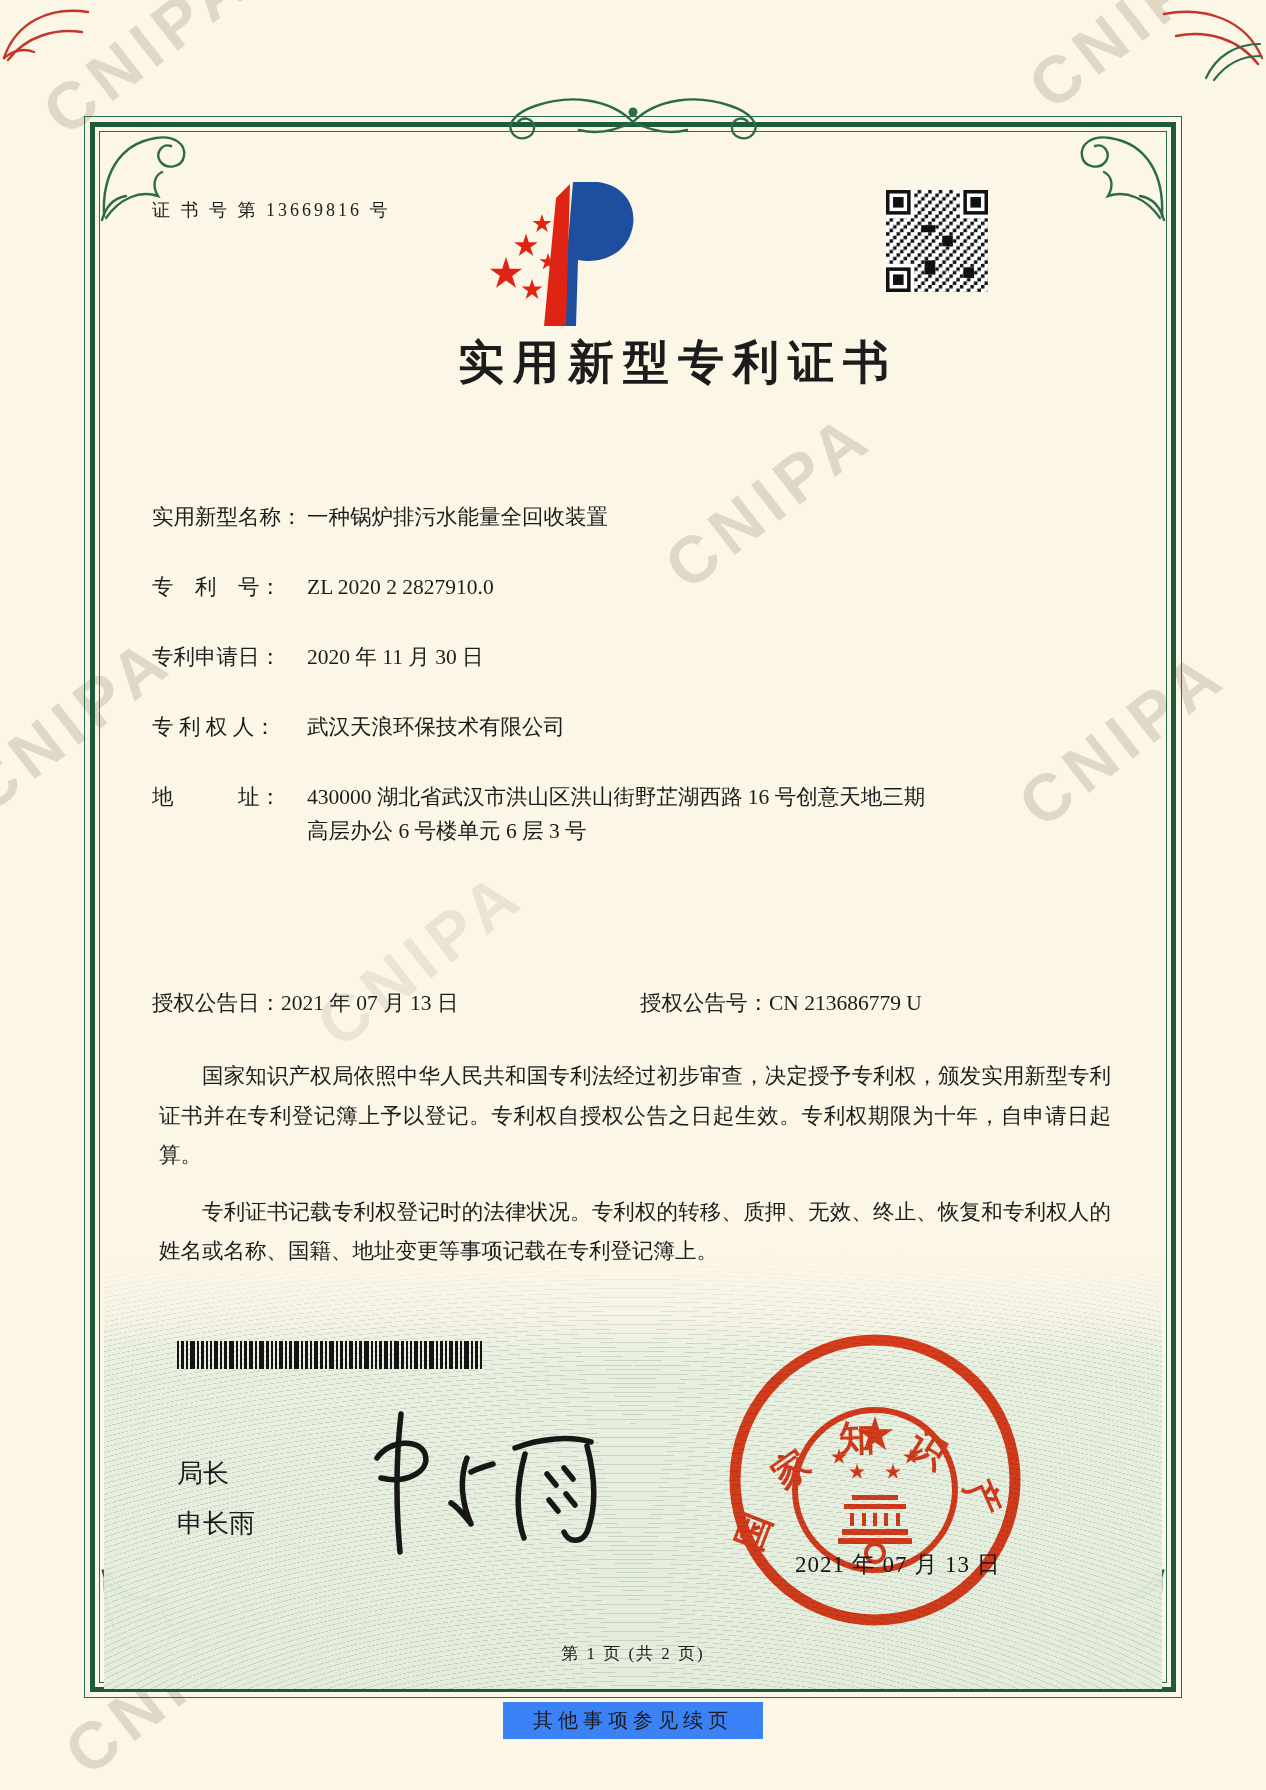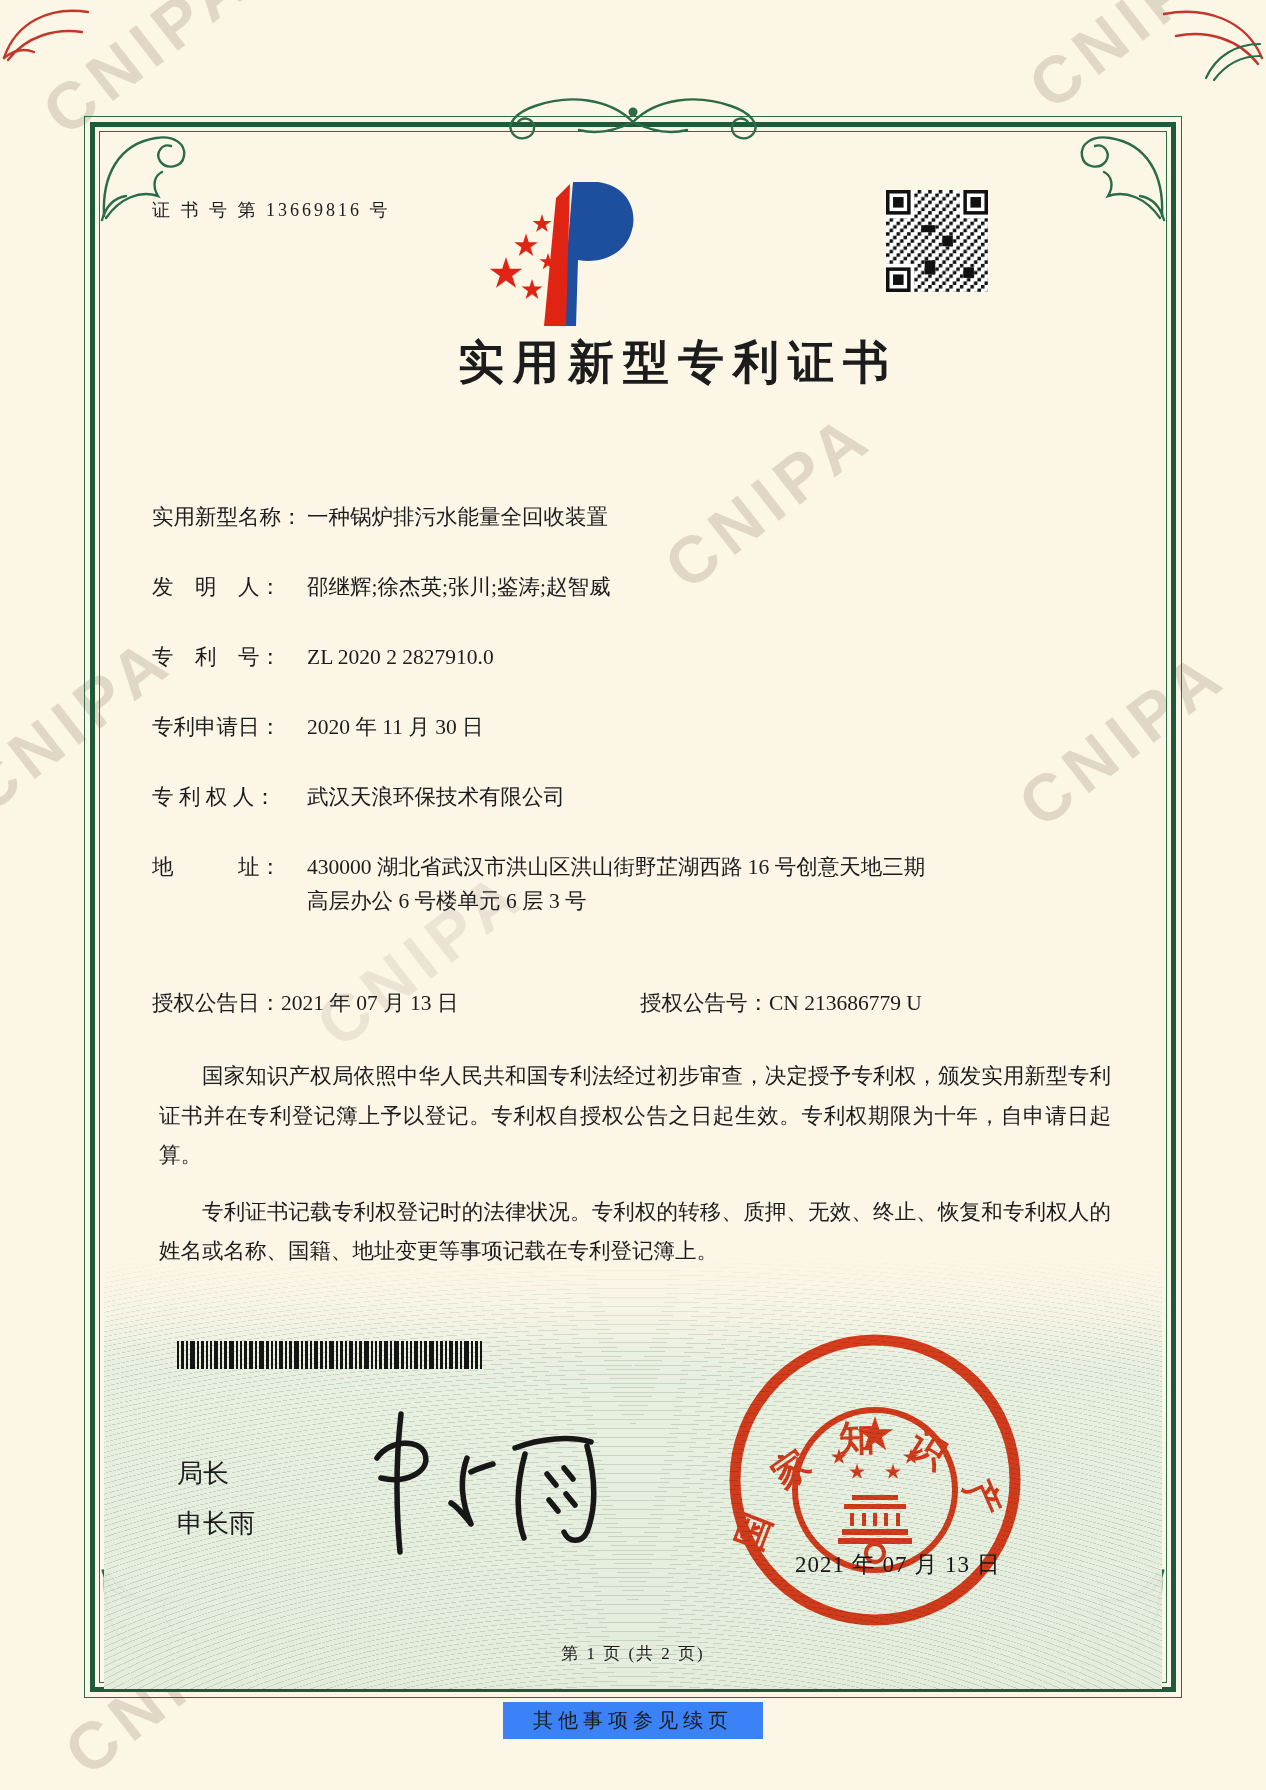--- a/index.html
+++ b/index.html
@@ -187,24 +187,20 @@
       <rect x="2" y="24" width="3" height="3"></rect>
     </g>
   </svg>
 
   <div class="title">实用新型专利证书</div>
 
   <div class="fields">
     <div class="frow">
       <span class="flabel">实用新型名称：</span>
       <span class="fvalue">一种锅炉排污水能量全回收装置</span>
-    </div>
-    <div class="frow">
-      <span class="flabel">发　明　人：</span>
-      <span class="fvalue">邵继辉;徐杰英;张川;鉴涛;赵智威</span>
     </div>
     <div class="frow">
       <span class="flabel">专　利　号：</span>
       <span class="fvalue">ZL 2020 2 2827910.0</span>
     </div>
     <div class="frow">
       <span class="flabel">专利申请日：</span>
       <span class="fvalue">2020 年 11 月 30 日</span>
     </div>
     <div class="frow">

